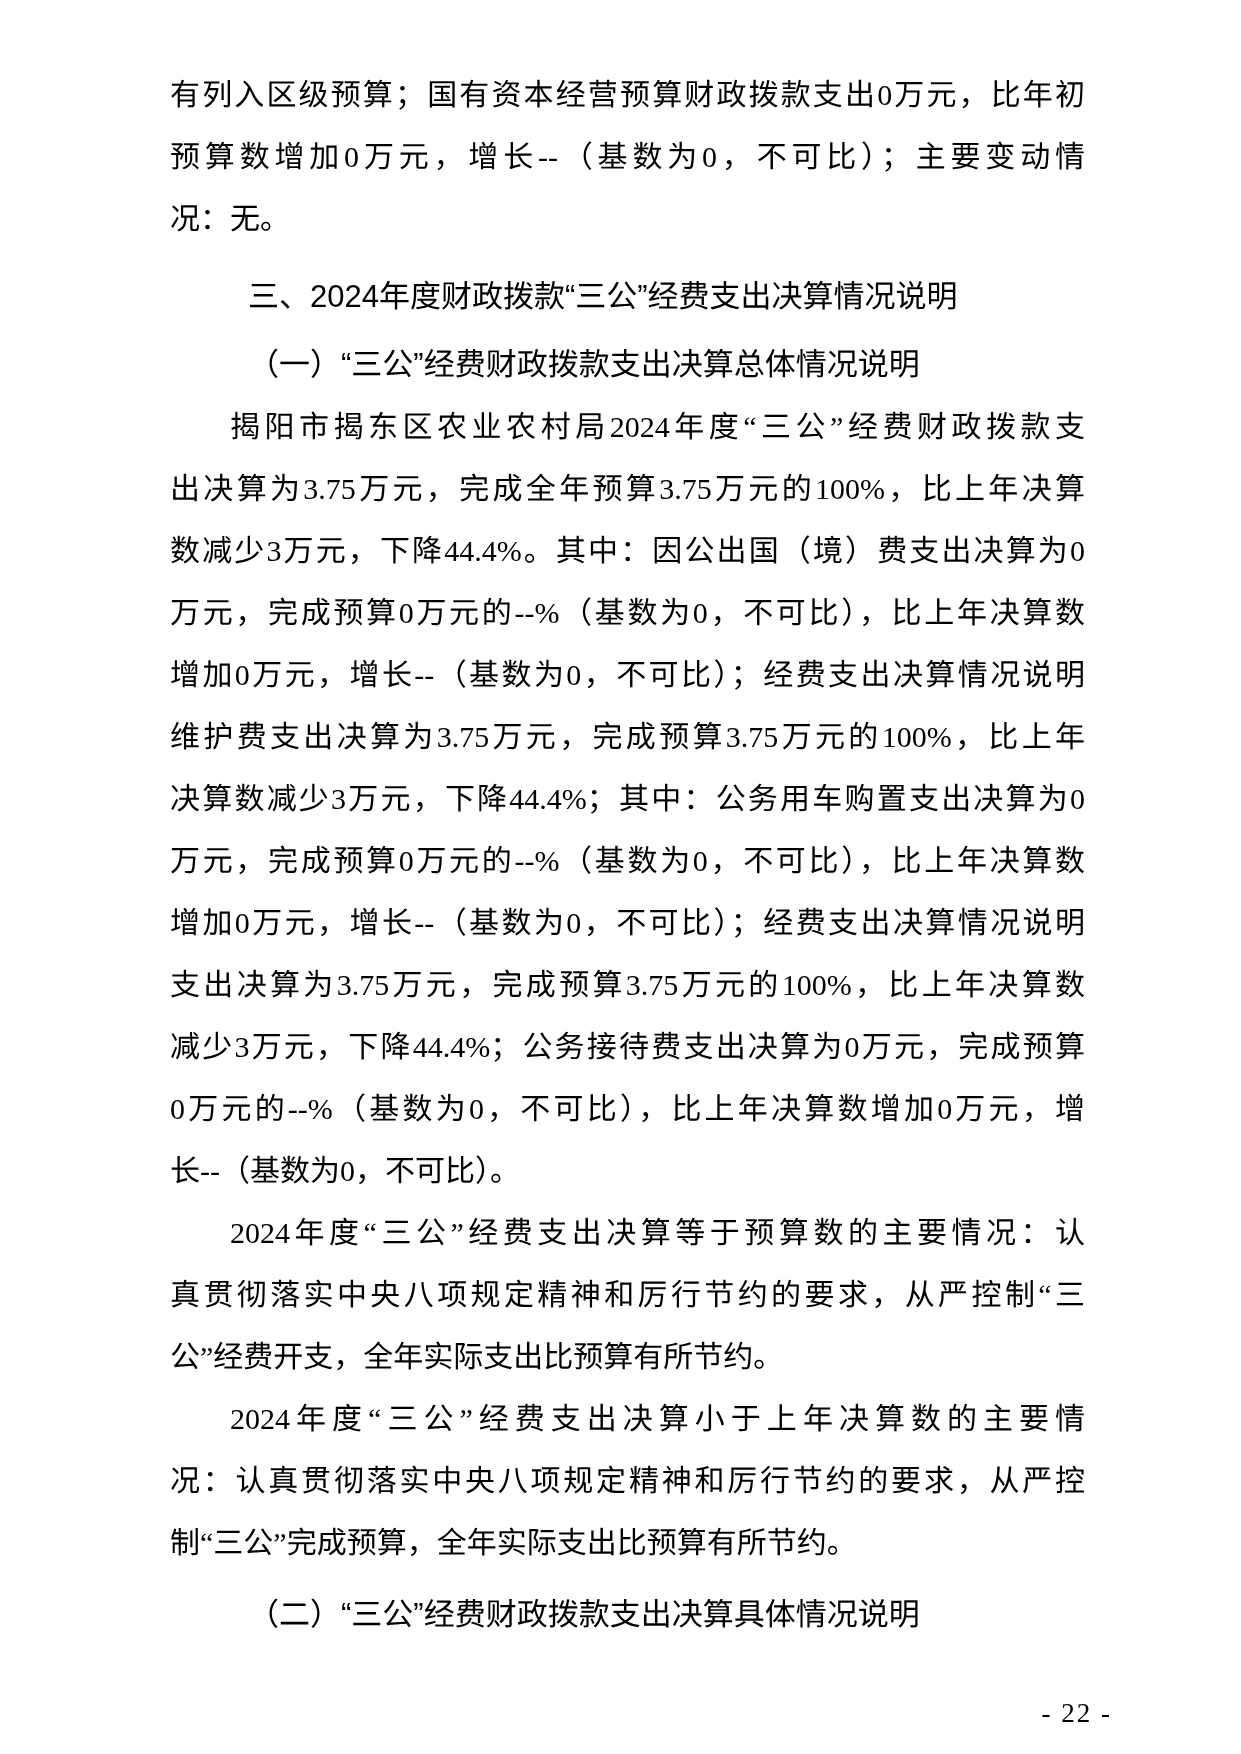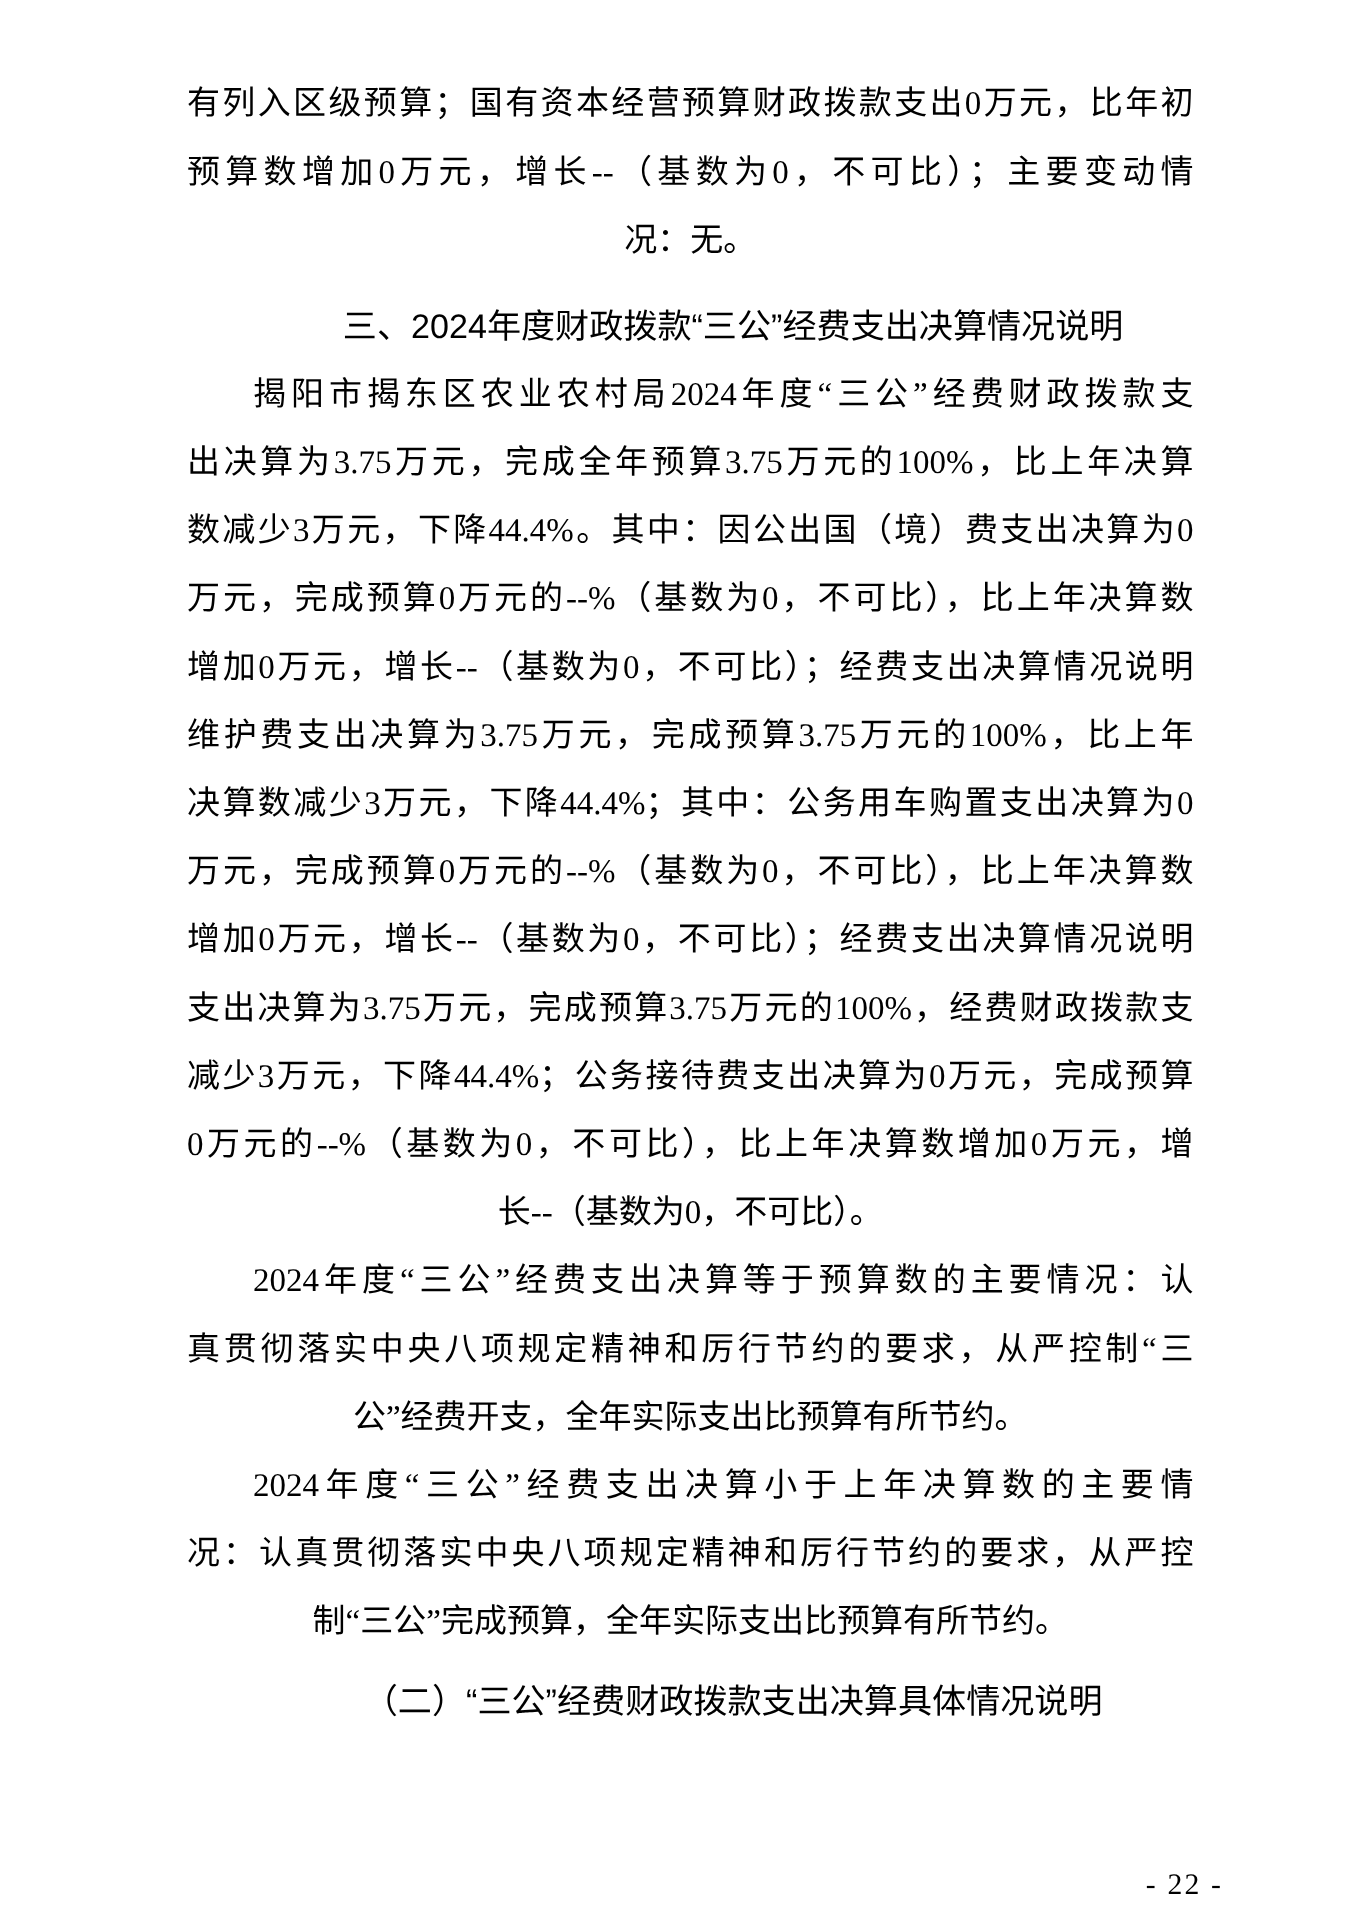--- a/index.html
+++ b/index.html
@@ -19,21 +19,21 @@
   .doc-content {
     position: absolute;
     left: 170px;
     top: 64px;
     width: 915px;
   }
   .line {
     font-size: 30px;
     line-height: 62px;
     height: 62px;
-    text-align: center;
+    text-align: left;
     overflow: hidden;
   }
   .line.fill {
     text-align: justify;
     text-align-last: justify;
     text-justify: inter-character;
   }
   .line.indent {
     text-indent: 60px;
   }
@@ -61,30 +61,31 @@
 </style>
 </head>
 <body>
 
 <div class="page">
   <div class="doc-content">
       <div class="line line fill">有列入区级预算；国有资本经营预算财政拨款支出0万元，比年初</div>
       <div class="line line fill">预算数增加0万元，增长--（基数为0，不可比）；主要变动情</div>
       <div class="line line">况：无。</div>
       <div class="line heading-1">三、2024年度财政拨款“三公”经费支出决算情况说明</div>
+      <div class="line heading-2">（一）“三公”经费财政拨款支出决算总体情况说明</div>
       <div class="line line indent fill">揭阳市揭东区农业农村局2024年度“三公”经费财政拨款支</div>
       <div class="line line fill">出决算为3.75万元，完成全年预算3.75万元的100%，比上年决算</div>
       <div class="line line fill">数减少3万元，下降44.4%。其中：因公出国（境）费支出决算为0</div>
       <div class="line line fill">万元，完成预算0万元的--%（基数为0，不可比），比上年决算数</div>
       <div class="line line fill">增加0万元，增长--（基数为0，不可比）；经费支出决算情况说明</div>
       <div class="line line fill">维护费支出决算为3.75万元，完成预算3.75万元的100%，比上年</div>
       <div class="line line fill">决算数减少3万元，下降44.4%；其中：公务用车购置支出决算为0</div>
       <div class="line line fill">万元，完成预算0万元的--%（基数为0，不可比），比上年决算数</div>
       <div class="line line fill">增加0万元，增长--（基数为0，不可比）；经费支出决算情况说明</div>
-      <div class="line line fill">支出决算为3.75万元，完成预算3.75万元的100%，经费财政拨款支</div>
+      <div class="line line fill">支出决算为3.75万元，完成预算3.75万元的100%，比上年决算数</div>
       <div class="line line fill">减少3万元，下降44.4%；公务接待费支出决算为0万元，完成预算</div>
       <div class="line line fill">0万元的--%（基数为0，不可比），比上年决算数增加0万元，增</div>
       <div class="line line">长--（基数为0，不可比）。</div>
       <div class="line line indent fill">2024年度“三公”经费支出决算等于预算数的主要情况：认</div>
       <div class="line line fill">真贯彻落实中央八项规定精神和厉行节约的要求，从严控制“三</div>
       <div class="line line">公”经费开支，全年实际支出比预算有所节约。</div>
       <div class="line line indent fill">2024年度“三公”经费支出决算小于上年决算数的主要情</div>
       <div class="line line fill">况：认真贯彻落实中央八项规定精神和厉行节约的要求，从严控</div>
       <div class="line line">制“三公”完成预算，全年实际支出比预算有所节约。</div>
       <div class="line heading-2">（二）“三公”经费财政拨款支出决算具体情况说明</div>

